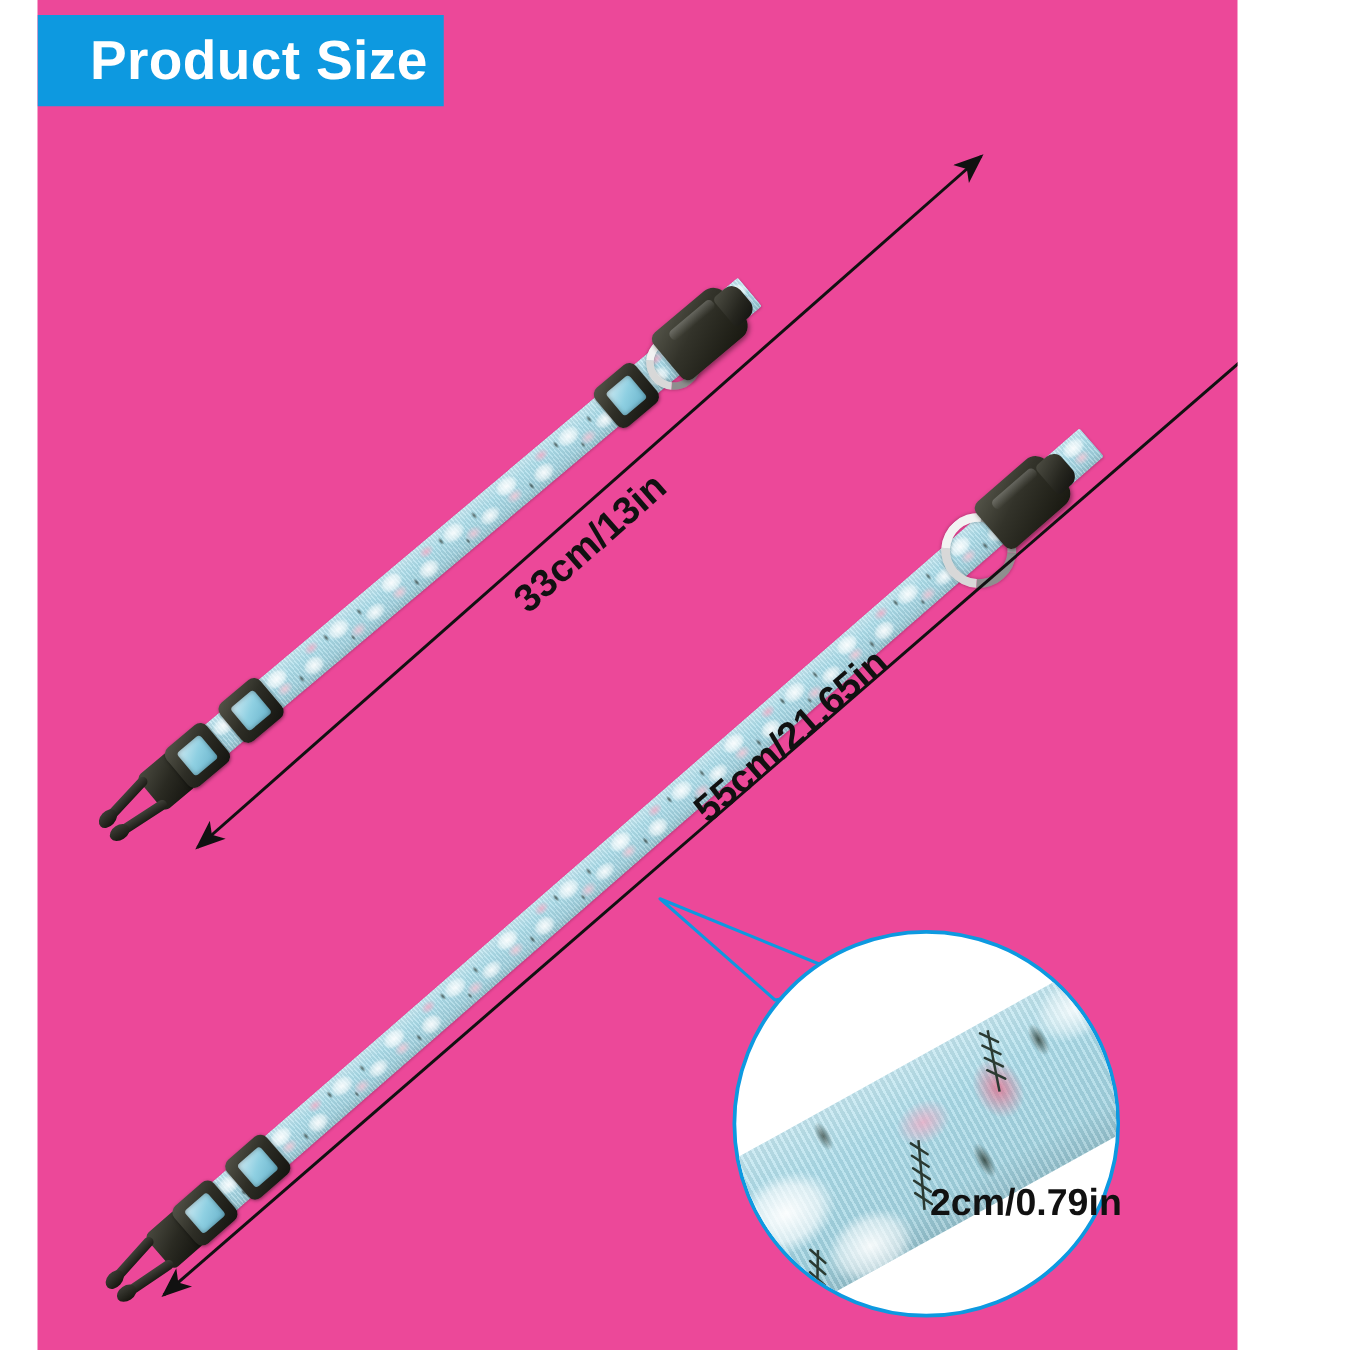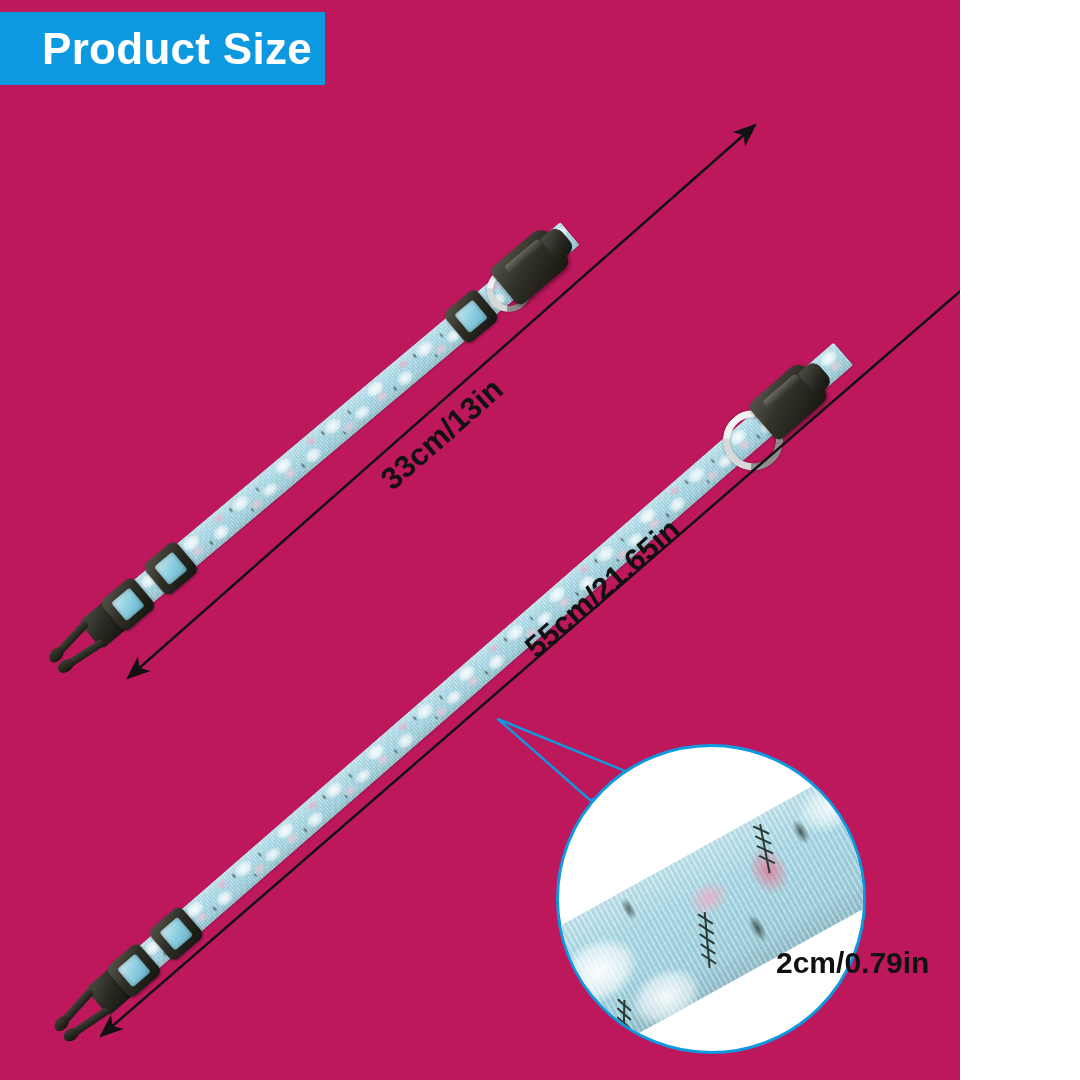--- a/index.html
+++ b/index.html
@@ -8,22 +8,23 @@
     padding: 0;
     background: #ffffff;
   }
   body {
     font-family: "Liberation Sans", sans-serif;
   }
   #stage {
     position: relative;
     width: 960px;
     height: 1080px;
-    background: #be185d;
+    background: #ec4899;
     overflow: hidden;
+    margin-left: 30px;
   }
 
   
   #banner {
     position: absolute;
     left: 0;
     top: 12px;
     width: 325px;
     height: 73px;
     background: #0d99e0;
@@ -228,21 +229,21 @@
     position: absolute;
     left: -8px;
     width: 18px;
     height: 2px;
     background: #2b3a32;
     border-radius: 1px;
   }
 
   #width-label {
     position: absolute;
-    left: 776px;
+    left: 714px;
     top: 946px;
     font-size: 30px;
     font-weight: bold;
     color: #111111;
     white-space: nowrap;
   }
 </style>
 </head>
 <body>
 

